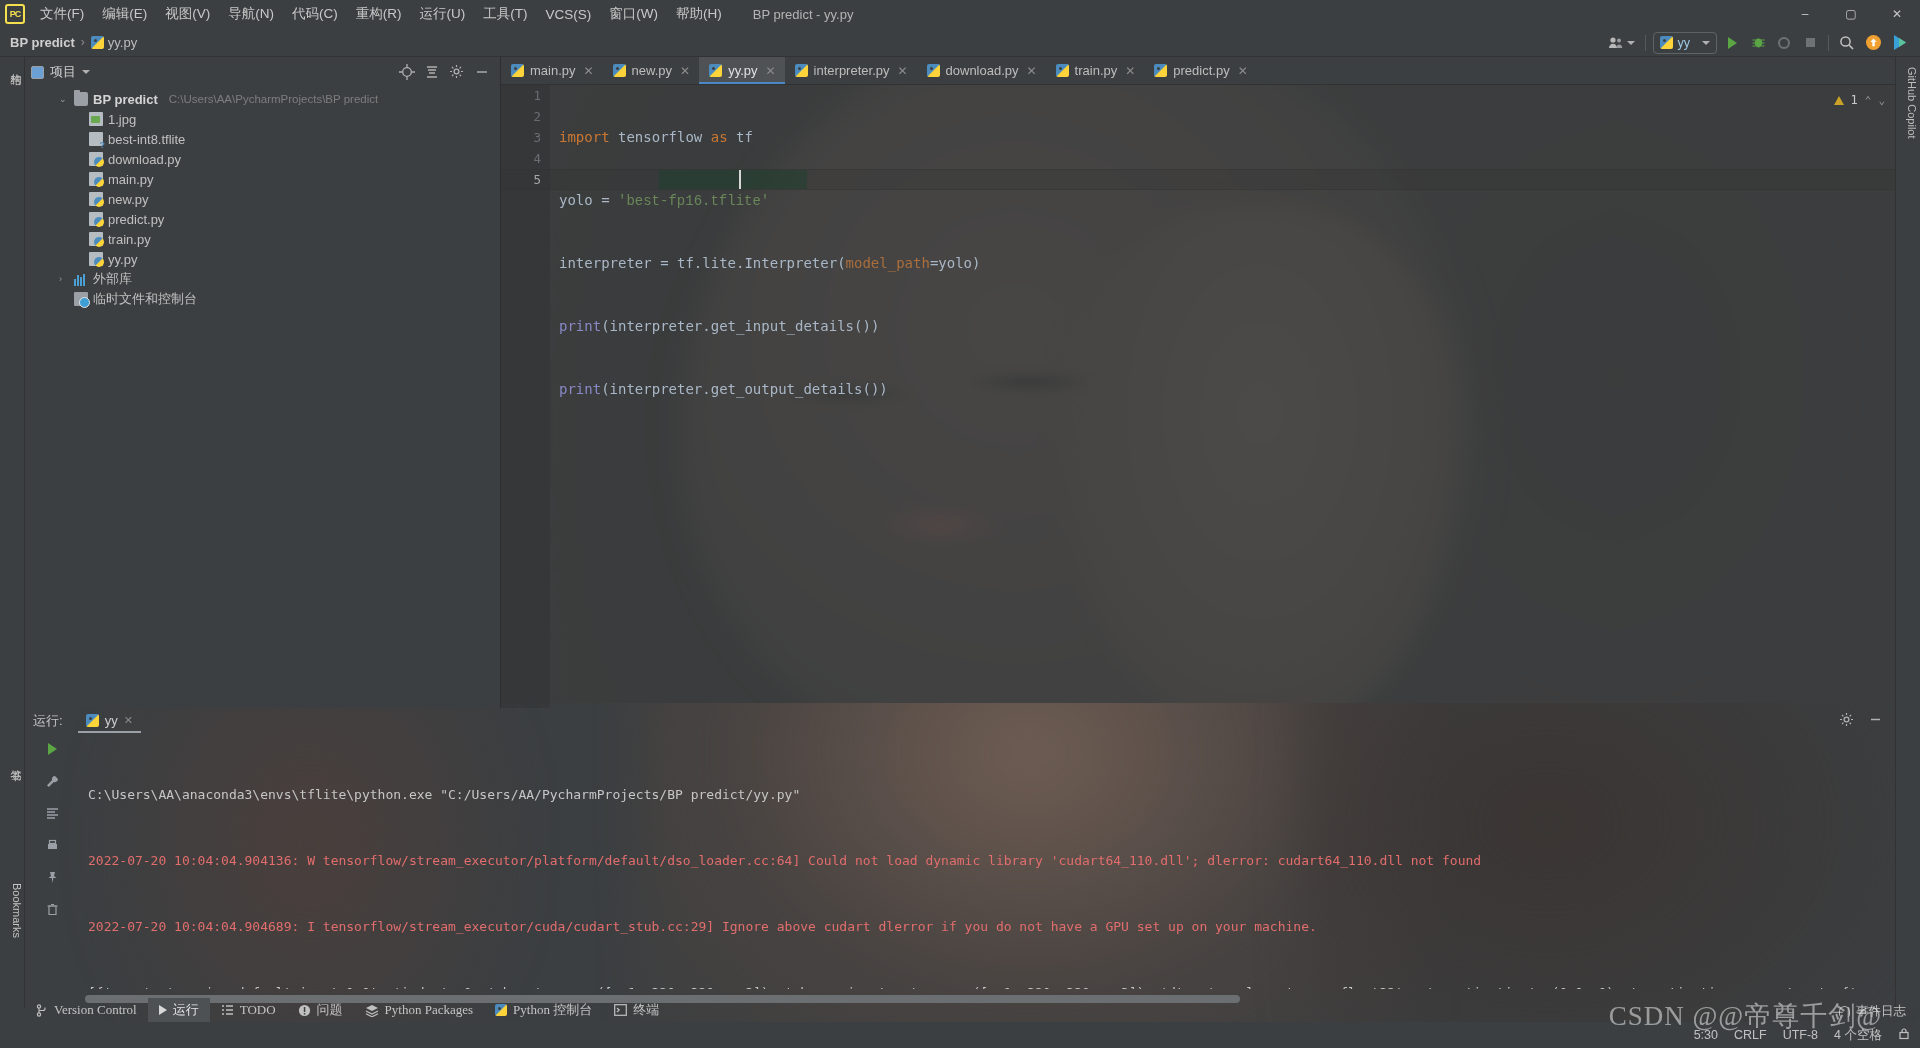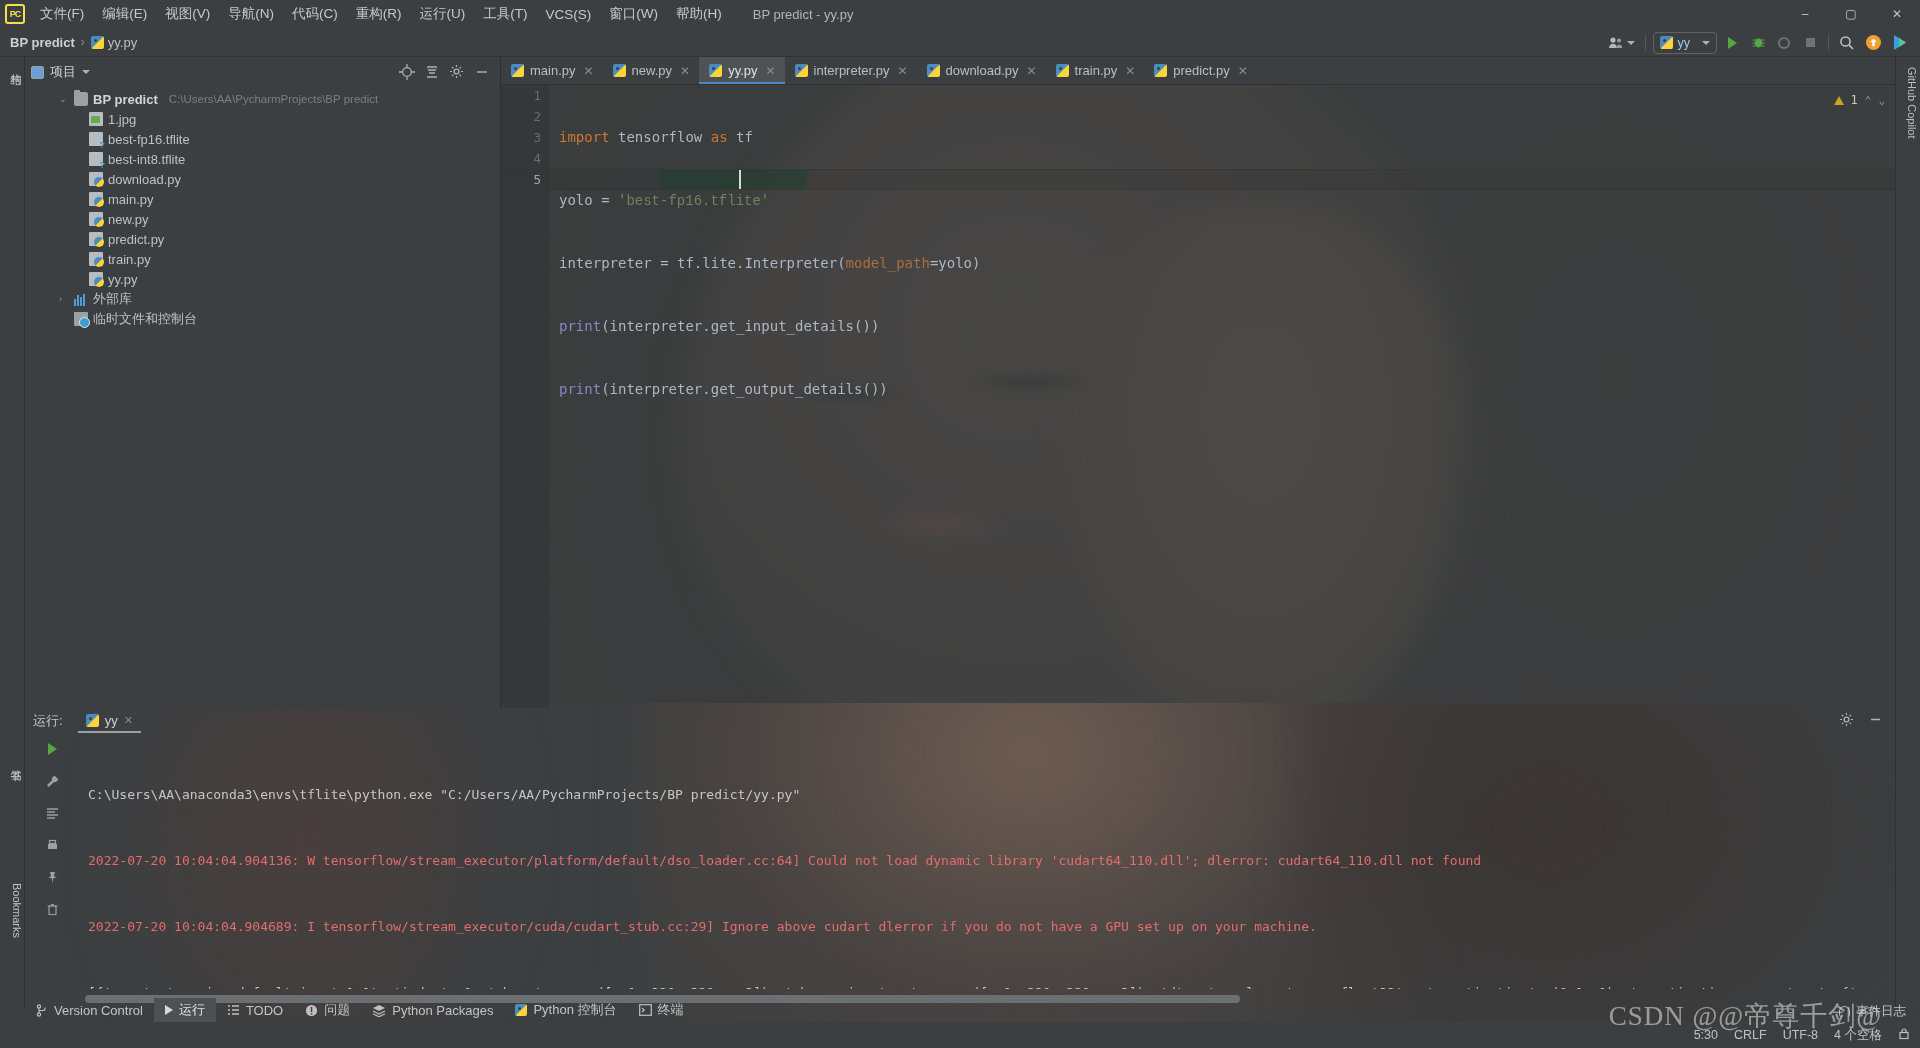--- a/index.html
+++ b/index.html
@@ -320,21 +320,21 @@
   .hscroll{
     position:absolute; left:60px; top:287px; width:1810px; height:8px;
   }
   .hscroll i{
     display:block; height:8px; width:1155px; background:#6b6f71; border-radius:4px;
   }
 
   
   .status-strip{
     position:absolute; left:0; bottom:26px; width:1920px; height:24px; z-index:45;
-    display:flex; align-items:center; background:transparent;
+    display:flex; align-items:center; background:transparent;font-family:Liberation Serif, serif;
   }
   .sb-item{
     display:flex; align-items:center; gap:6px; font-size:13px; color:#c4c4c4;
     padding:2px 11px; height:24px;
   }
   .sb-item.active{ background:#4d5153; color:#e2e2e2; }
   .sb-right{
     position:absolute; right:0; bottom:0px; height:26px; display:flex; align-items:center; gap:16px;
     padding-right:10px; font-size:12.5px; color:#c2c2c2; z-index:46;
   }
@@ -510,24 +510,20 @@
         <span class="ic folder"></span>
         <span class="lbl">BP predict</span>
         <span class="path">C:\Users\AA\PycharmProjects\BP predict</span>
       </div>
       <div class="node" style="padding-left:64px">
         <span class="ic img"></span>
         <span class="lbl">1.jpg</span>
       </div>
       <div class="node" style="padding-left:64px">
         <span class="ic unknown"></span>
-        <span class="lbl">best-fp16.tflite</span>
-      </div>
-      <div class="node" style="padding-left:64px">
-        <span class="ic unknown"></span>
         <span class="lbl">best-int8.tflite</span>
       </div>
       <div class="node" style="padding-left:64px">
         <span class="ic pyfile"></span>
         <span class="lbl">download.py</span>
       </div>
       <div class="node" style="padding-left:64px">
         <span class="ic pyfile"></span>
         <span class="lbl">main.py</span>
       </div>

